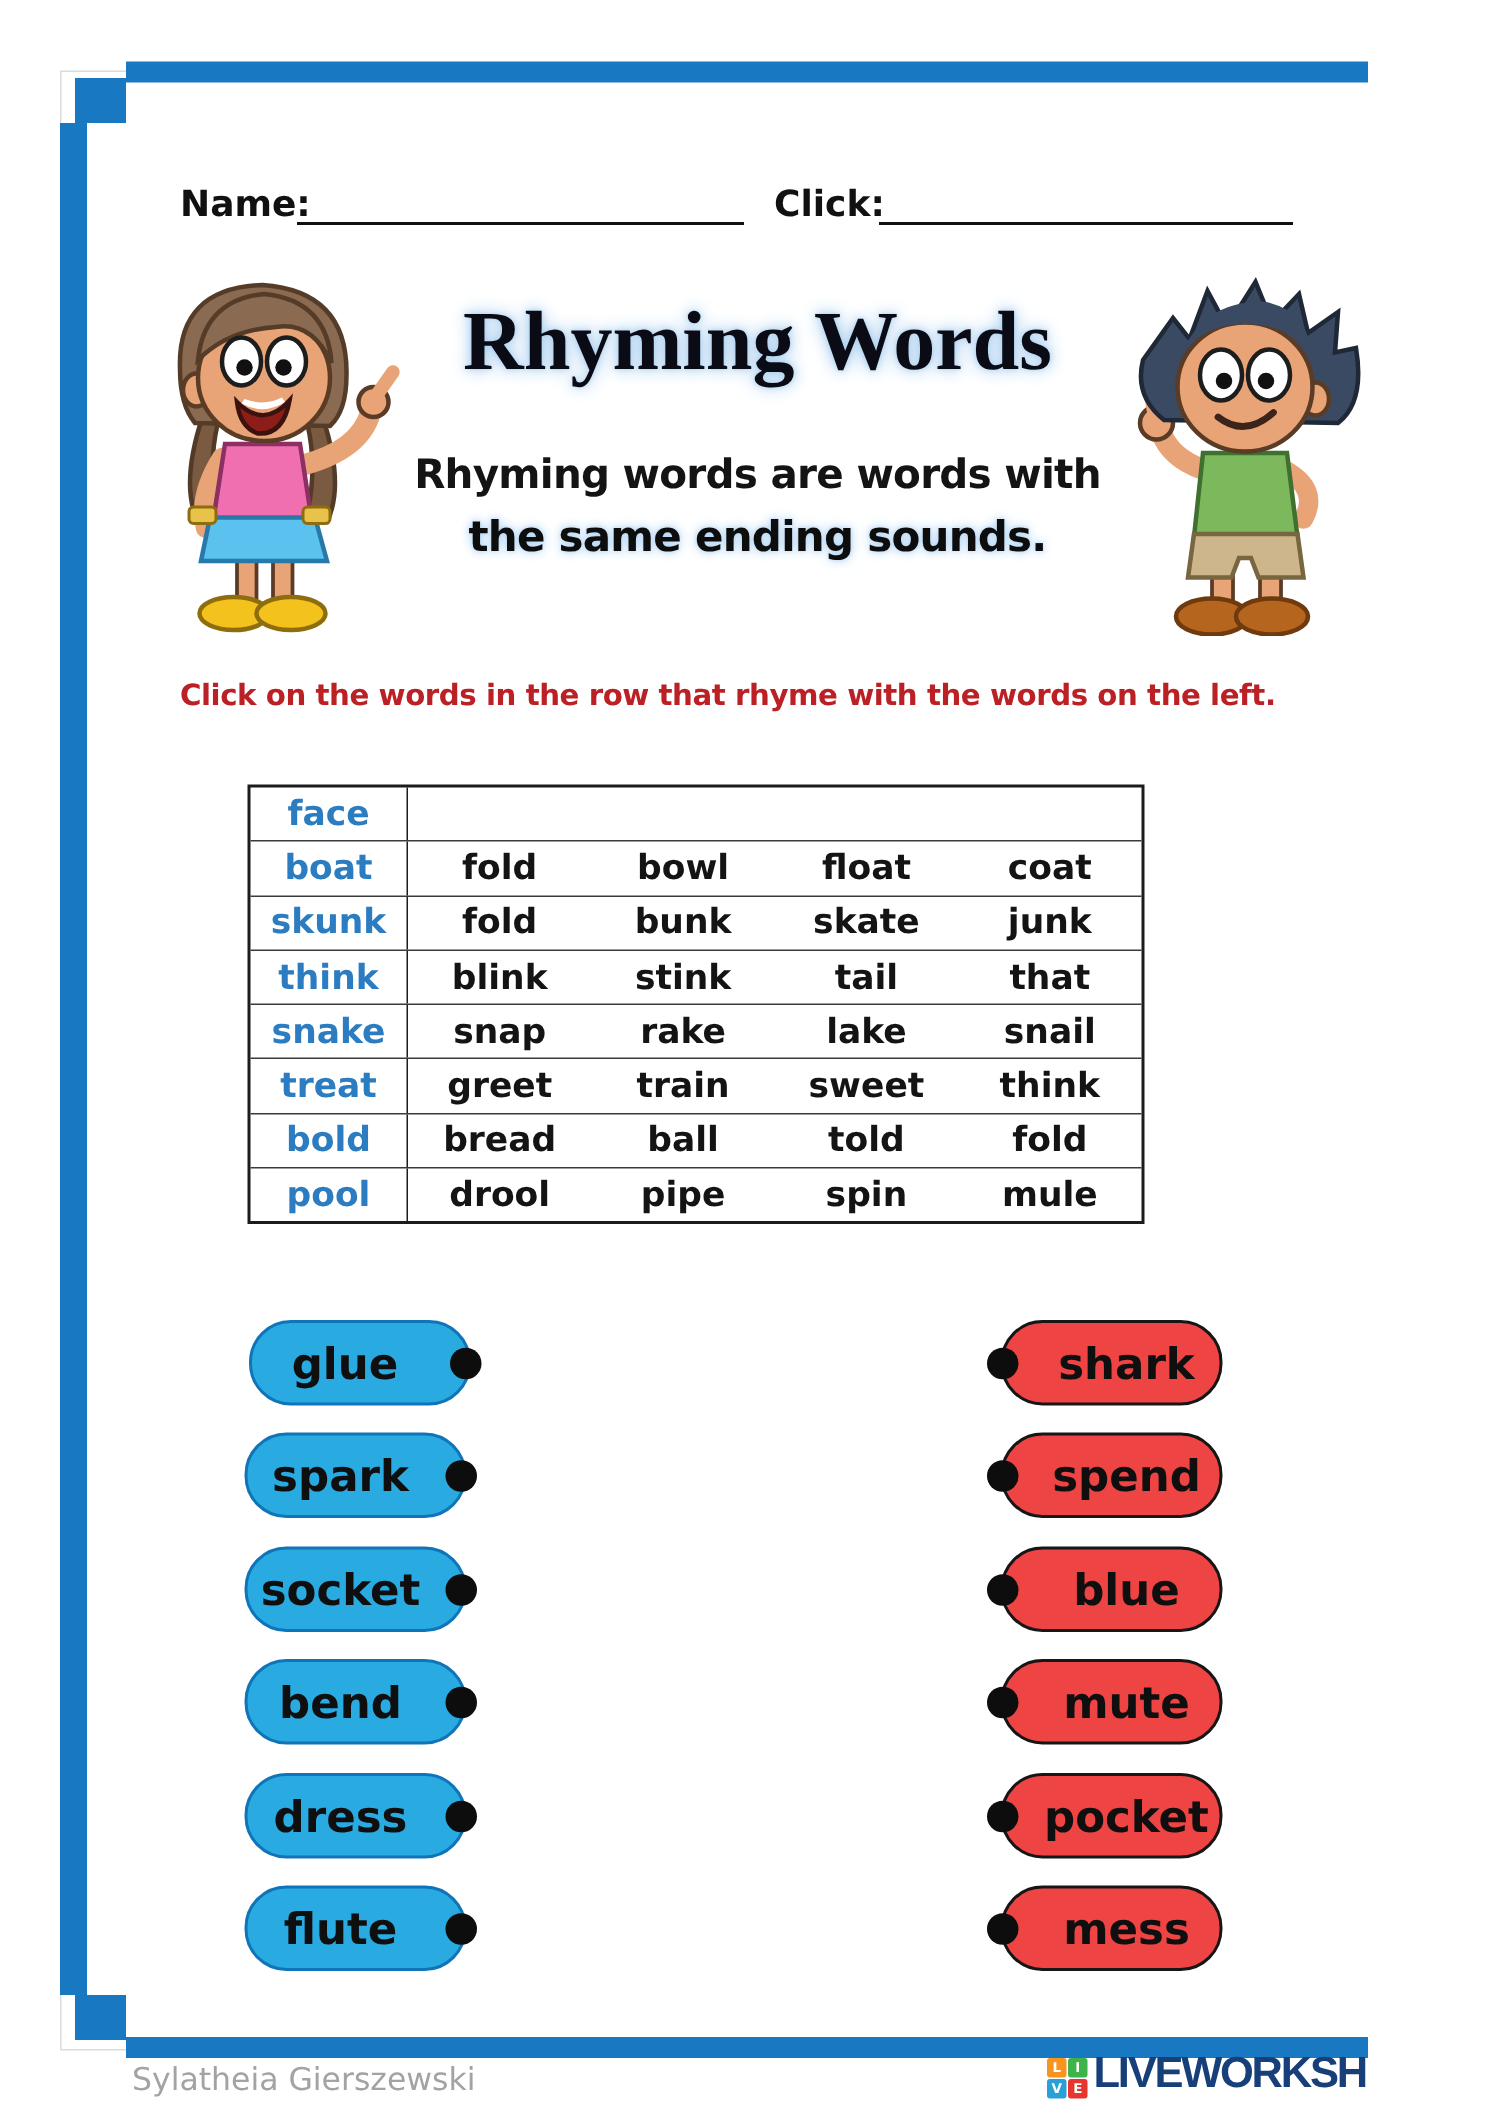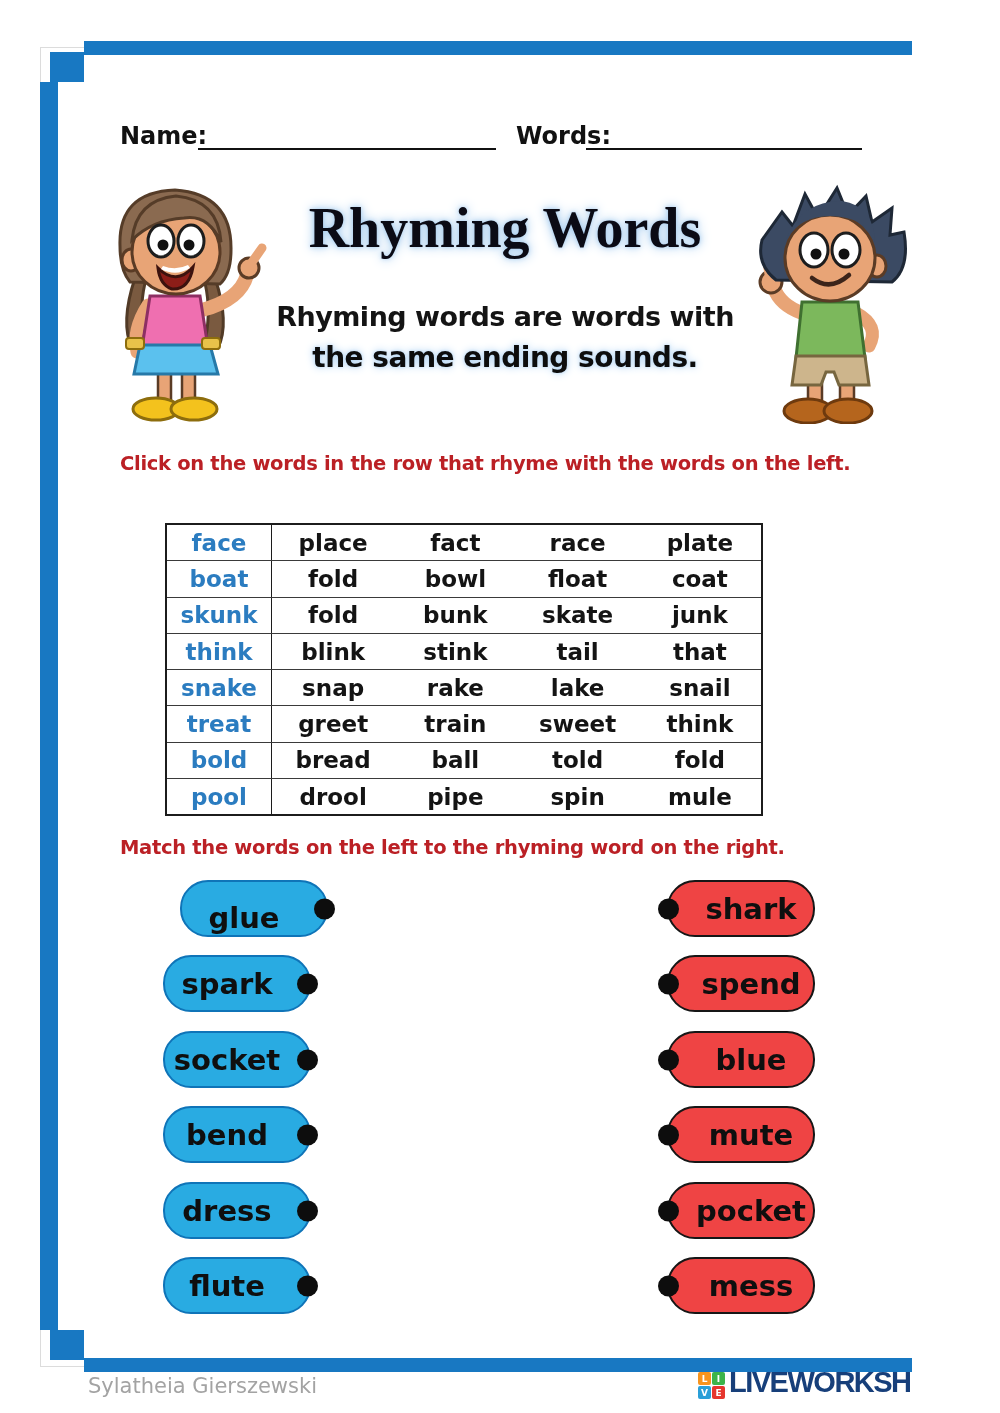--- a/index.html
+++ b/index.html
@@ -69,21 +69,21 @@
   <div class="abs fb bar-bottom"></div>
   <div class="abs fb bar-left"></div>
   <div class="abs fb bar-right"></div>
   <div class="abs fb step-tl"></div>
   <div class="abs fb step-tr"></div>
   <div class="abs fb step-bl"></div>
   <div class="abs fb step-br"></div>
 
   <div class="abs hdr-label" style="left:120px;top:122px;">Name:</div>
   <div class="abs blank" style="left:198px;top:120px;width:298px;"></div>
-  <div class="abs hdr-label" style="left:516px;top:122px;">Words:</div>
+  <div class="abs hdr-label" style="left:516px;top:122px;">Click:</div>
   <div class="abs blank" style="left:586px;top:120px;width:276px;"></div>
 
   <svg class="abs" style="left:90px;top:178px;" width="190" height="246" viewBox="0 0 190 246">
     <path d="M45,100 Q30,145 42,170 L56,168 Q48,135 55,105 Z" fill="#7a5a40" stroke="#513a26" stroke-width="3"></path>
     <path d="M125,100 Q140,145 128,170 L114,168 Q122,135 115,105 Z" fill="#7a5a40" stroke="#513a26" stroke-width="3"></path>
     <path d="M112,132 Q150,122 157,97" stroke="#e8a476" stroke-width="14" fill="none" stroke-linecap="round"></path>
     <path d="M58,127 Q42,152 47,174" stroke="#e8a476" stroke-width="13" fill="none" stroke-linecap="round"></path>
     <rect x="68" y="193" width="13" height="32" fill="#e8a476" stroke="#5a3b25" stroke-width="2.5"></rect>
     <rect x="92" y="193" width="13" height="32" fill="#e8a476" stroke="#5a3b25" stroke-width="2.5"></rect>
     <ellipse cx="66" cy="231" rx="23" ry="11" fill="#f3c21d" stroke="#8d6d0d" stroke-width="3"></ellipse>
@@ -130,26 +130,20 @@
 
   <div class="abs title">Rhyming Words</div>
   <div class="abs sub1">Rhyming words are words with</div>
   <div class="abs sub2">the same ending sounds.</div>
 
   <div class="abs instr" style="left:120px;top:452px;">Click on the words in the row that rhyme with the words on the left.</div>
 
   <div class="abs rtable">
     <div class="rrow">
       <div class="rword">face</div>
-      <div class="ropts">
-        <div class="ropt">place</div>
-        <div class="ropt">fact</div>
-        <div class="ropt">race</div>
-        <div class="ropt">plate</div>
-      </div>
     </div>
     <div class="rrow">
       <div class="rword">boat</div>
       <div class="ropts">
         <div class="ropt">fold</div>
         <div class="ropt">bowl</div>
         <div class="ropt">float</div>
         <div class="ropt">coat</div>
       </div>
     </div>
@@ -202,23 +196,22 @@
       <div class="rword">pool</div>
       <div class="ropts">
         <div class="ropt">drool</div>
         <div class="ropt">pipe</div>
         <div class="ropt">spin</div>
         <div class="ropt">mule</div>
       </div>
     </div>
   </div>
 
-  <div class="abs instr" style="left:120px;top:836px;">Match the words on the left to the rhyming word on the right.</div>
-
-  <div class="pill pill-blue" style="left:180px;top:880px;align-items:flex-end;">
+
+  <div class="pill pill-blue" style="left:166px;top:880px;">
     <span>glue</span>
     <span class="dot dot-r"></span>
   </div>
   <div class="pill pill-blue" style="left:163px;top:955px;">
     <span>spark</span>
     <span class="dot dot-r"></span>
   </div>
   <div class="pill pill-blue" style="left:163px;top:1031px;">
     <span>socket</span>
     <span class="dot dot-r"></span>

